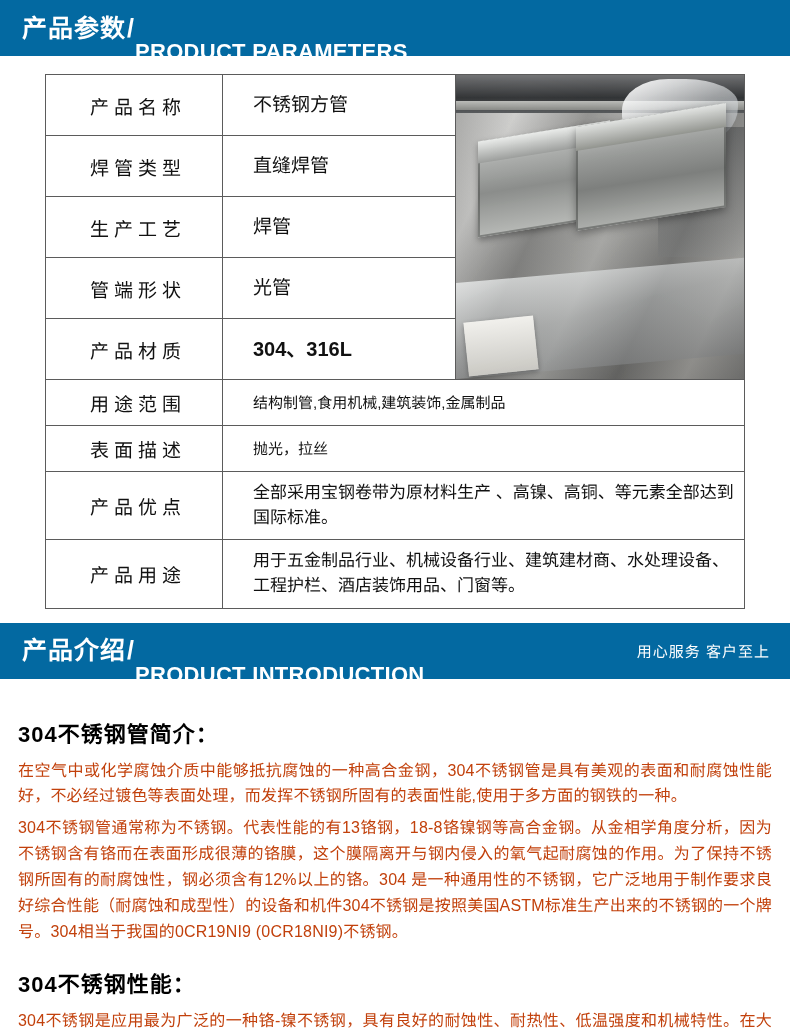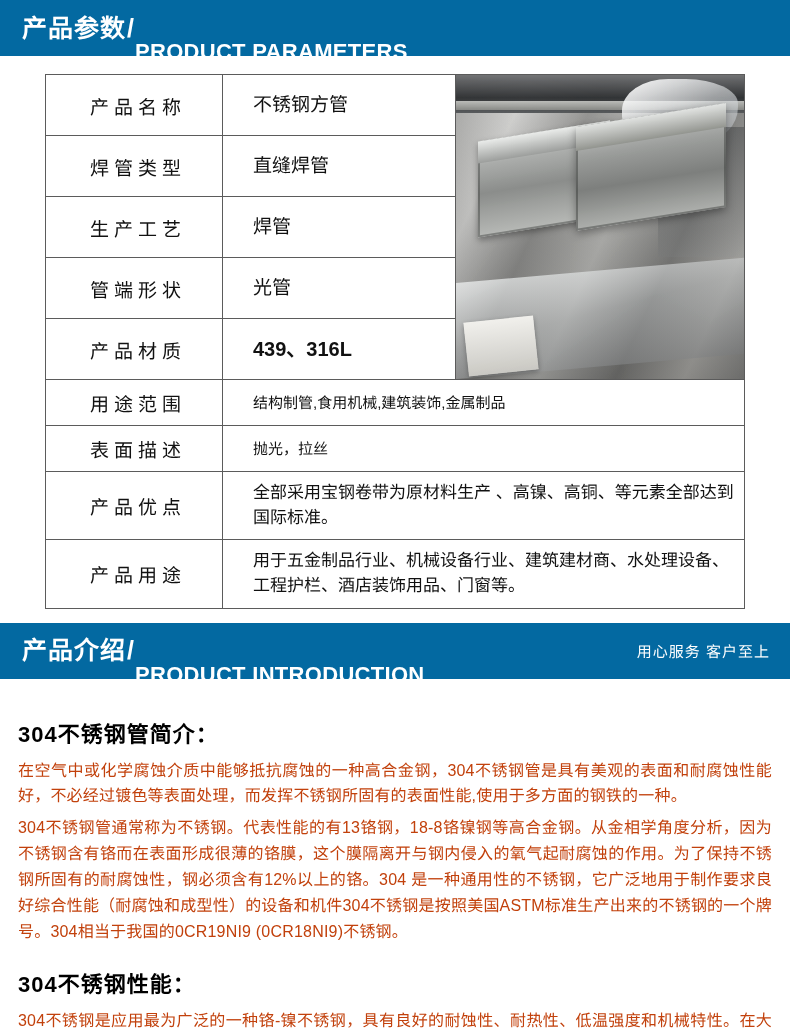--- a/index.html
+++ b/index.html
@@ -230,21 +230,21 @@
         <tr class="tall">
           <td class="label">生产工艺</td>
           <td class="value">焊管</td>
         </tr>
         <tr class="tall">
           <td class="label">管端形状</td>
           <td class="value">光管</td>
         </tr>
         <tr class="tall">
           <td class="label">产品材质</td>
-          <td class="value strong">439、316L</td>
+          <td class="value strong">304、316L</td>
         </tr>
         <tr>
           <td class="label">用途范围</td>
           <td class="value small" colspan="2">结构制管,食用机械,建筑装饰,金属制品</td>
         </tr>
         <tr>
           <td class="label">表面描述</td>
           <td class="value small" colspan="2">抛光，拉丝</td>
         </tr>
         <tr>

